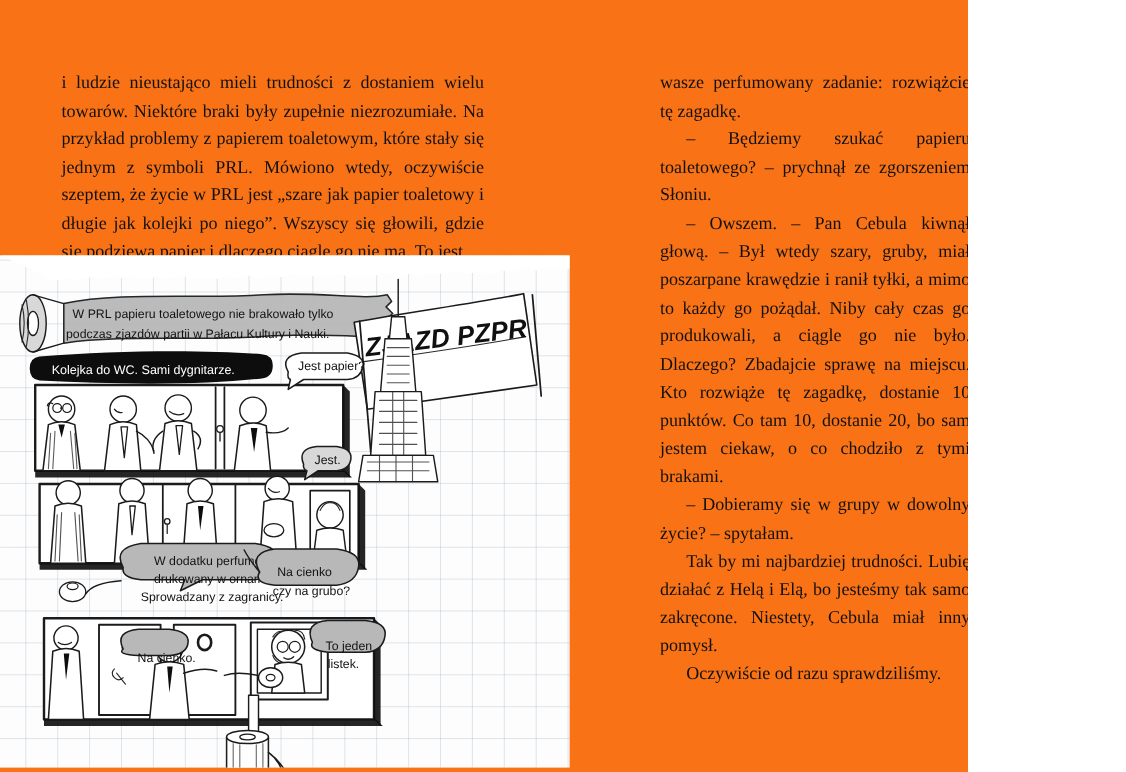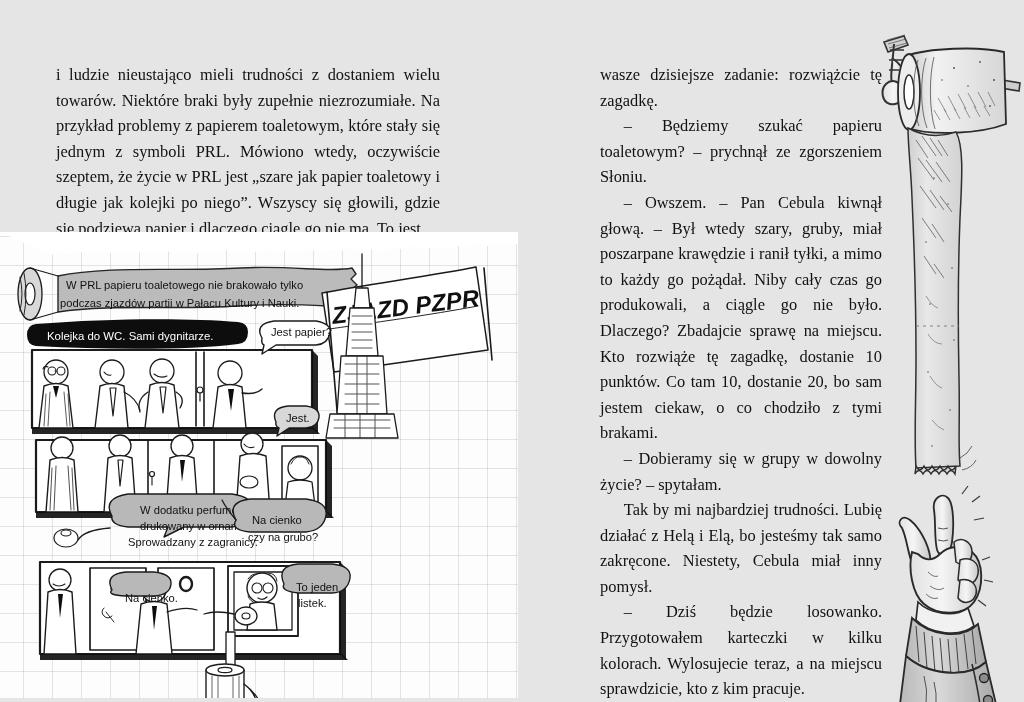--- a/index.html
+++ b/index.html
@@ -2,23 +2,23 @@
 <html><head>
 <meta charset="utf-8">
 <style>
   html, body {
     margin: 0;
     padding: 0;
     background: #ffffff;
   }
   .page {
     position: relative;
-    width: 1024px;
+    width: 880px;
     height: 702px;
-    background: #e5e5e5;
+    background: #f97316;
     overflow: hidden;
     font-family: "Liberation Serif", serif;
     color: #1a1a1a;
   }
 
   
   .col {
     position: absolute;
     font-family: "Liberation Serif", serif;
     font-size: 16.4px;
@@ -97,26 +97,25 @@
 </head>
 <body>
 
 <div class="page">
 
   <div class="col" id="left-col">
     <p>i ludzie nieustająco mieli trudności z dostaniem wielu towarów. Niektóre braki były zupełnie niezrozumiałe. Na przykład problemy z papierem toaletowym, które stały się jednym z symboli PRL. Mówiono wtedy, oczywiście szeptem, że życie w PRL jest „szare jak papier toaletowy i długie jak kolejki po niego”. Wszyscy się głowili, gdzie się podziewa papier i dlaczego ciągle go nie ma. To jest</p>
   </div>
 
   <div class="col" id="right-col">
-    <p>wasze dzisiejsze zadanie: rozwiążcie tę zagadkę.</p>
-    <p class="ind">– Będziemy szukać papieru toaletowym? – prychnął ze zgorszeniem Słoniu.</p>
+    <p>wasze perfumowany zadanie: rozwiążcie tę zagadkę.</p>
+    <p class="ind">– Będziemy szukać papieru toaletowego? – prychnął ze zgorszeniem Słoniu.</p>
     <p class="ind">– Owszem. – Pan Cebula kiwnął głową. – Był wtedy szary, gruby, miał poszarpane krawędzie i ranił tyłki, a mimo to każdy go pożądał. Niby cały czas go produkowali, a ciągle go nie było. Dlaczego? Zbadajcie sprawę na miejscu. Kto rozwiąże tę zagadkę, dostanie 10 punktów. Co tam 10, dostanie 20, bo sam jestem ciekaw, o co chodziło z tymi brakami.</p>
     <p class="ind">– Dobieramy się w grupy w dowolny życie? – spytałam.</p>
     <p class="ind">Tak by mi najbardziej trudności. Lubię działać z Helą i Elą, bo jesteśmy tak samo zakręcone. Niestety, Cebula miał inny pomysł.</p>
-    <p class="ind">– Dziś będzie losowanko. Przygotowałem karteczki w kilku kolorach. Wylosujecie teraz, a na miejscu sprawdzicie, kto z kim pracuje.</p>
     <p class="ind">Oczywiście od razu sprawdziliśmy.</p>
   </div>
 
   <div id="illustration">
     <div id="grid-paper"></div>
 
     <svg id="illo-svg" viewBox="0 0 518 466" xmlns="http://www.w3.org/2000/svg">
 
       <path fill="#ffffff" stroke="none" d="M0,0 H518 V12 l-10,1 -9,-3 -11,4 -12,-2 -9,3 -10,-1 -12,3 -11,-2 -9,2 -10,-3 -12,3 -10,-1 -11,3 -9,-2 -12,2 -10,-3 -11,3 -9,-1 -12,2 -10,-3 -9,3 -11,-2 -10,2 -12,-3 -9,3 -11,-1 -10,2 -12,-3 -9,2 -11,-1 -10,3 -12,-2 -9,1 -11,-3 -10,3 -12,-1 -9,2 -11,-3 -10,2 -9,-2 -12,3 -10,-2 -11,2 -9,-1 -10,2 Z"></path>
 

